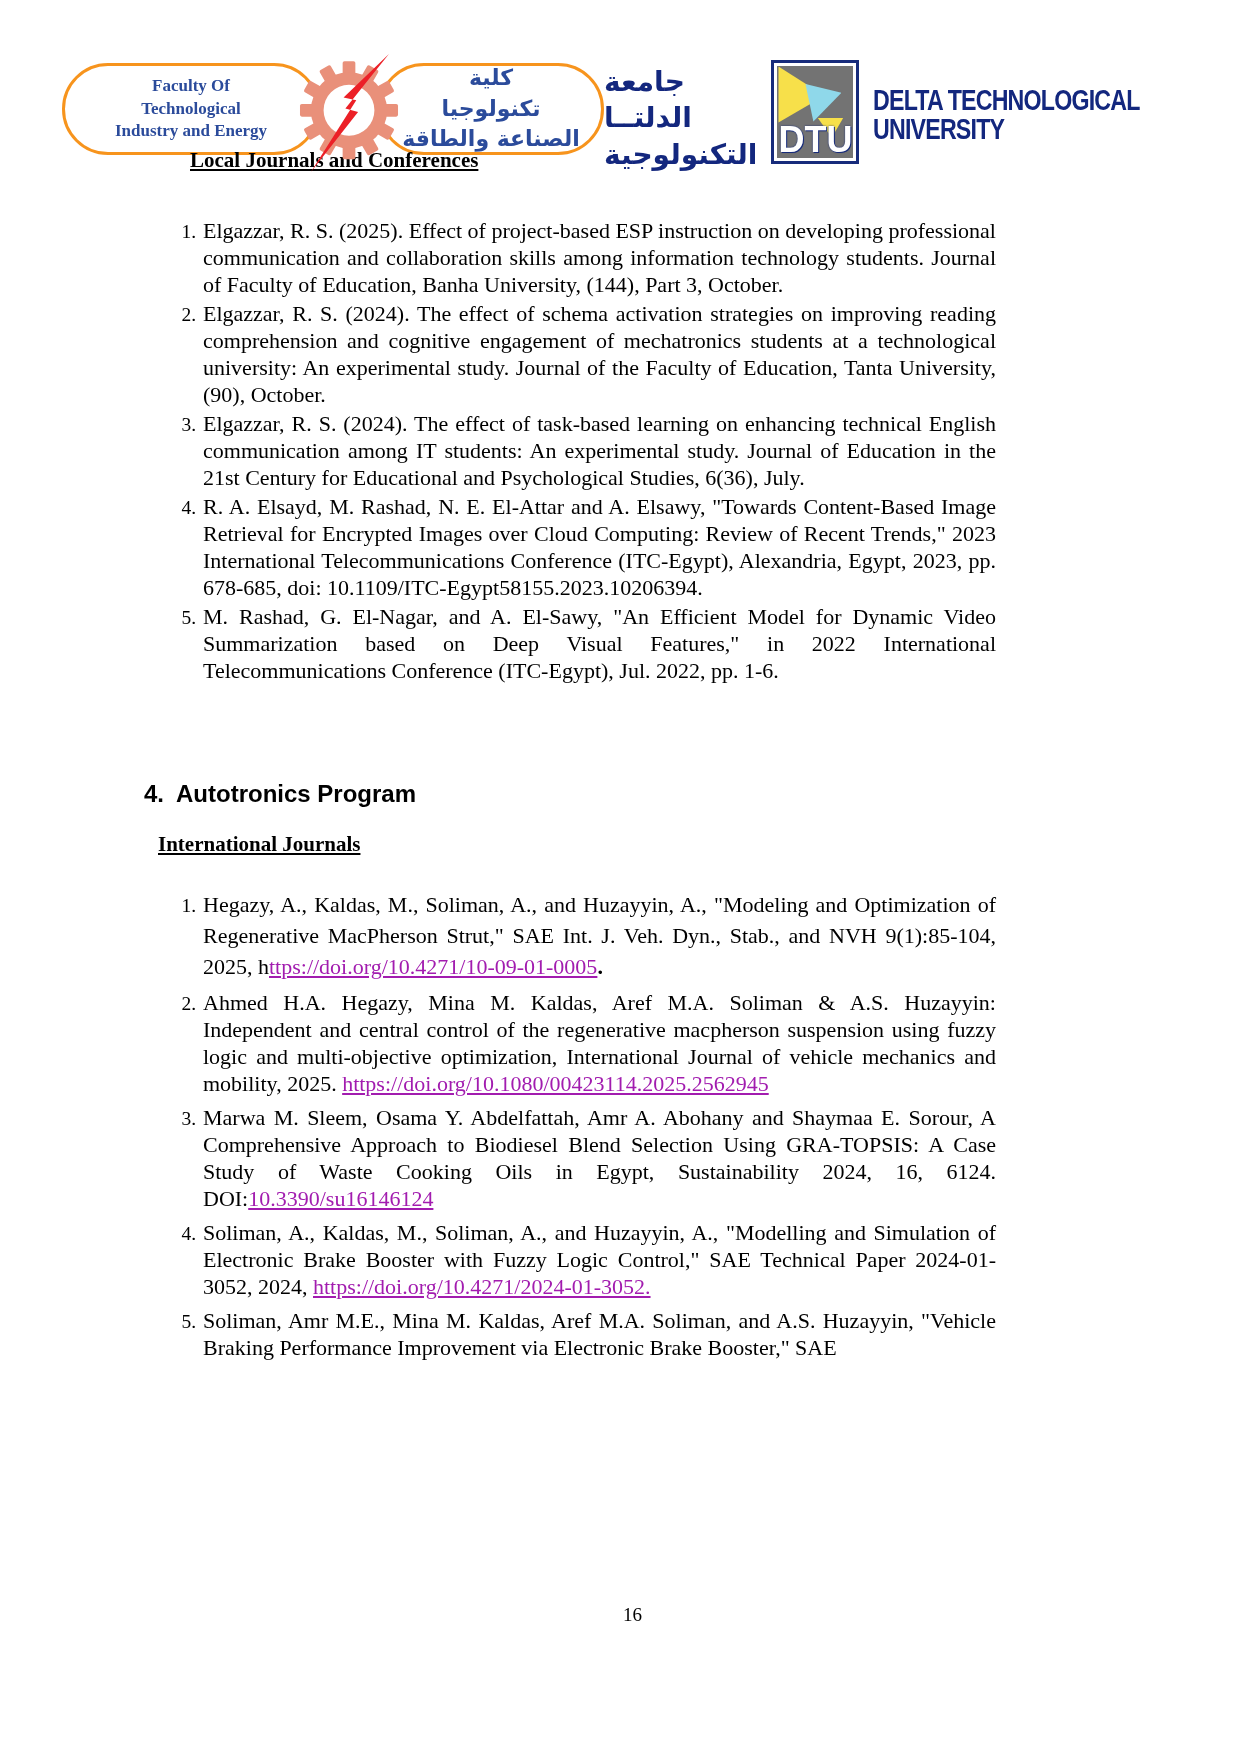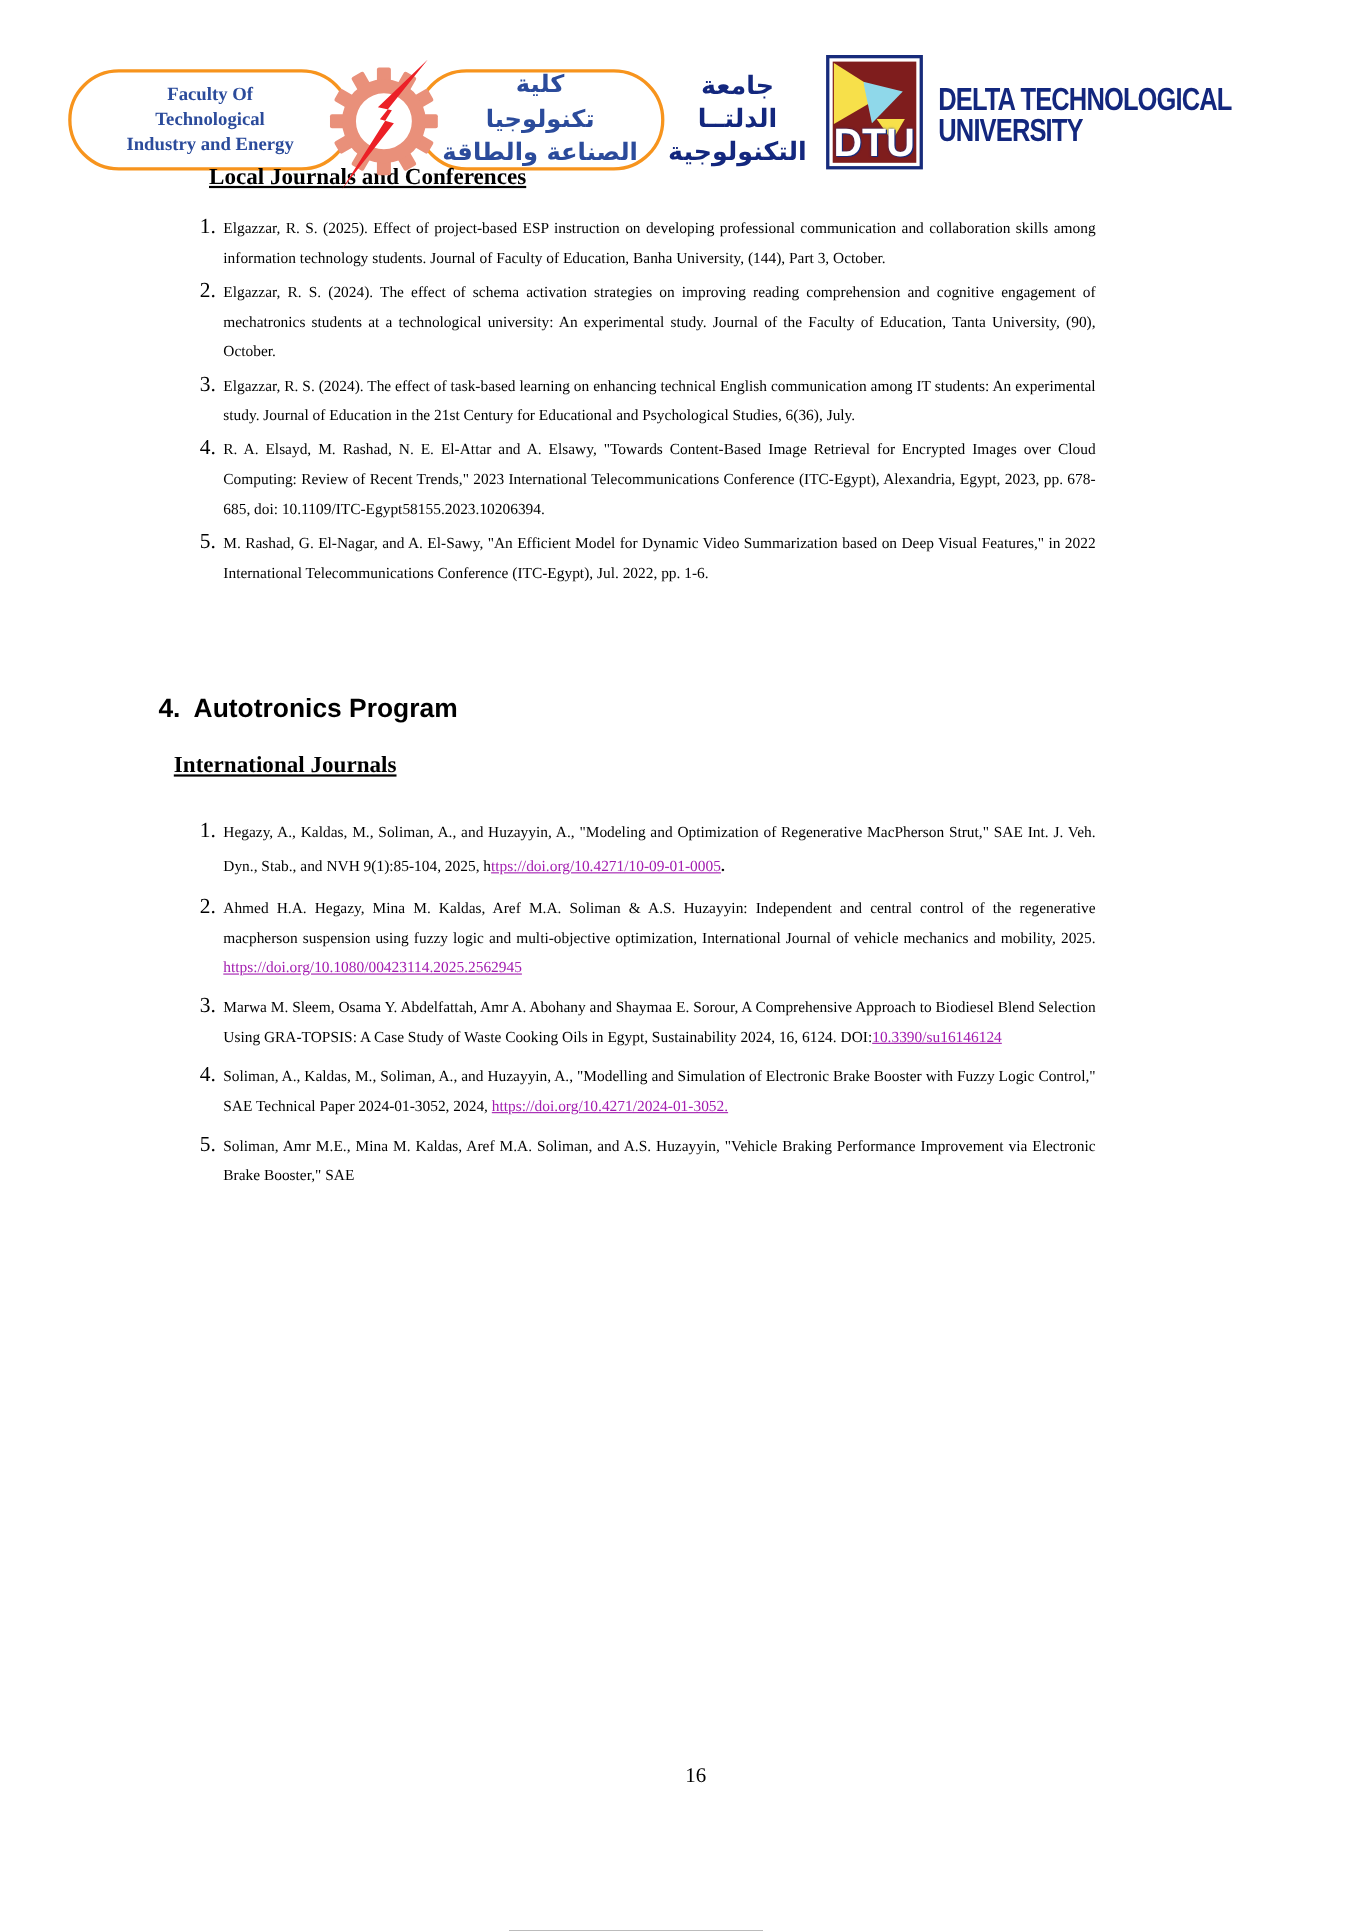--- a/index.html
+++ b/index.html
@@ -32,30 +32,30 @@
   .fac-ar-text{
     color:#2B4B9B;font-weight:bold;font-size:22px;line-height:1.4;
     text-align:center;direction:rtl;font-family:"DejaVu Sans", sans-serif;
   }
   .fac-gear{
     width:118px;height:118px;margin:0 -30px;z-index:2;position:relative;top:4px;
   }
   
   .dtu-logo{display:flex;align-items:center;gap:14px;}
   .dtu-ar{
-    color:#13277E;font-weight:bold;font-size:23px;line-height:1.3;
-    text-align:center;direction:rtl;font-family:"DejaVu Sans", sans-serif;
+    color:#13277E;font-weight:bold;font-size:28px;line-height:1.3;
+    text-align:left;direction:rtl;font-family:"DejaVu Sans", sans-serif;
     margin-top:14px;
   }
   .dtu-emblem{
     width:88px;height:104px;border:3px solid #172B7B;background:#fff;
     box-sizing:border-box;padding:3px;flex:none;
   }
   .dtu-emblem-inner{
-    position:relative;width:100%;height:100%;background:#7f1d1d;overflow:hidden;
+    position:relative;width:100%;height:100%;background:#737373;overflow:hidden;
   }
   .tri-yellow{
     position:absolute;top:1px;left:1px;width:46px;height:56px;background:#F7E04A;
     -webkit-clip-path:polygon(0 0,100% 52%,0 100%);clip-path:polygon(0 0,100% 52%,0 100%);
   }
   .tri-cyan{
     position:absolute;top:16px;left:28px;width:36px;height:40px;background:#8FD8EA;
     -webkit-clip-path:polygon(0 6%,100% 28%,22% 100%);clip-path:polygon(0 6%,100% 28%,22% 100%);
   }
   .tri-yellow2{
@@ -74,22 +74,22 @@
     transform:scaleX(0.80);transform-origin:left center;white-space:nowrap;
     margin-top:6px;
   }
   
   .content{position:absolute;left:170px;width:826px;top:148px;}
   .sec-title{
     font-size:21px;font-weight:bold;text-decoration:underline;
     margin:0 0 0 20px;
   }
   ol.refs{
-    margin:20px 0 0 0;padding:0 0 0 31px;
-    font-size:14px;line-height:27px;text-align:justify;
+    margin:44px 0 0 0;padding:0 0 0 31px;
+    font-size:22px;line-height:27px;text-align:justify;
   }
   ol.refs li{margin:0 0 2px 0;padding-left:2px;}
   ol.refs li::marker{font-size:19.5px;}
   ol.refs.intl{margin-top:32px;}
   ol.refs.intl li{margin-bottom:7px;}
   ol.refs li.loose{line-height:31px;}
   a.doi{color:#a21caf;text-decoration:underline;cursor:pointer;}
   .seg-bold{font-weight:bold;}
   .program-head{margin:96px 0 0 -26px;display:flex;align-items:baseline;gap:12px;}
   .program-num{font-size:24px;font-weight:bold;font-family:"Liberation Sans", sans-serif;}

